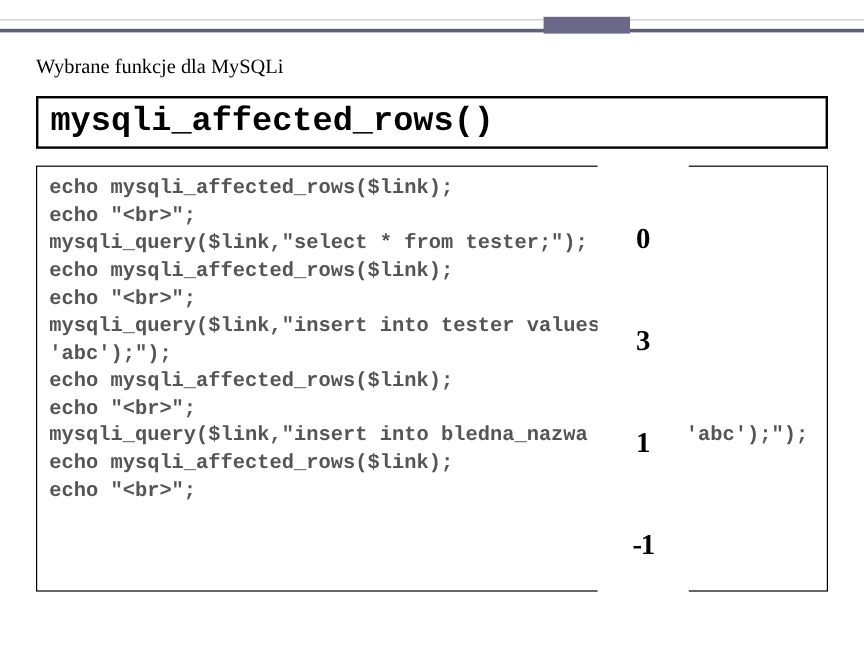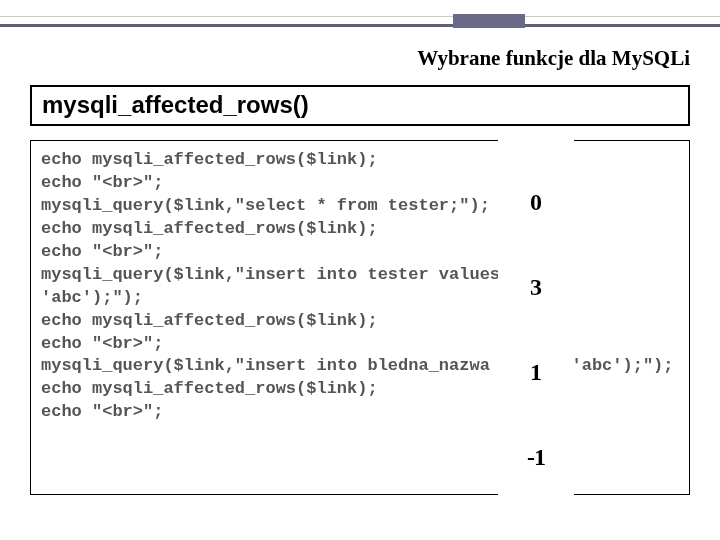--- a/index.html
+++ b/index.html
@@ -33,30 +33,29 @@
     right: 195px;
     top: 14px;
     width: 72px;
     height: 14px;
     background: #6a6a88;
   }
   .page {
     padding: 12px 30px 0 30px;
   }
   .section-title {
-    font-size: 21px;
+    font-size: 17px;
     margin: 0 0 14px 0;
-    font-weight: 700;
-    text-align: right;
+    font-weight: 400;
   }
   .func-header {
     border: 2px solid #000;
     padding: 4px 10px 5px 10px;
-    font-family: Liberation Sans, sans-serif;
-    font-size: 24px;
+    font-family: Liberation Mono, monospace;
+    font-size: 28px;
     font-weight: bold;
     margin-bottom: 14px;
   }
   .code-box {
     border: 1px solid #000;
     padding: 8px 10px 24px 10px;
     font-family: 'Courier New', Courier, monospace;
     font-size: 17px;
     line-height: 1.35;
     color: #555;

